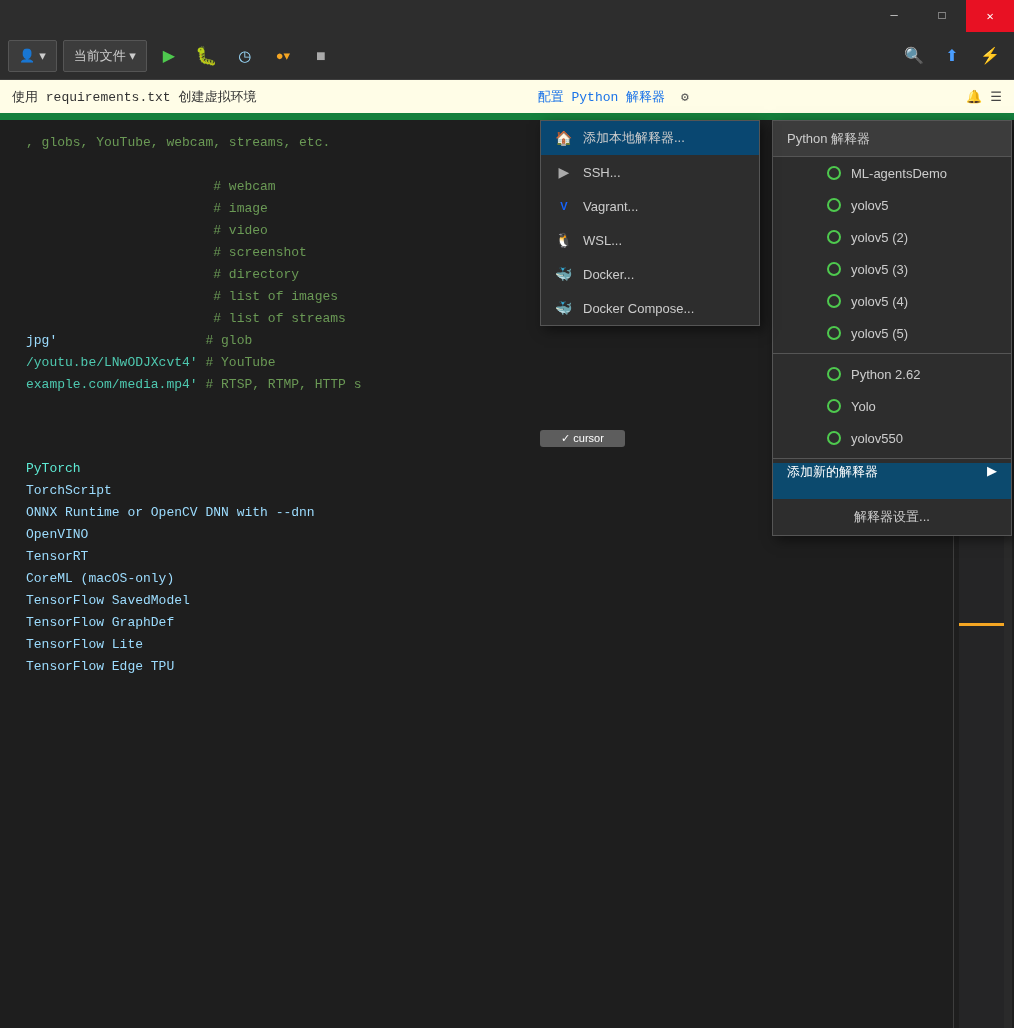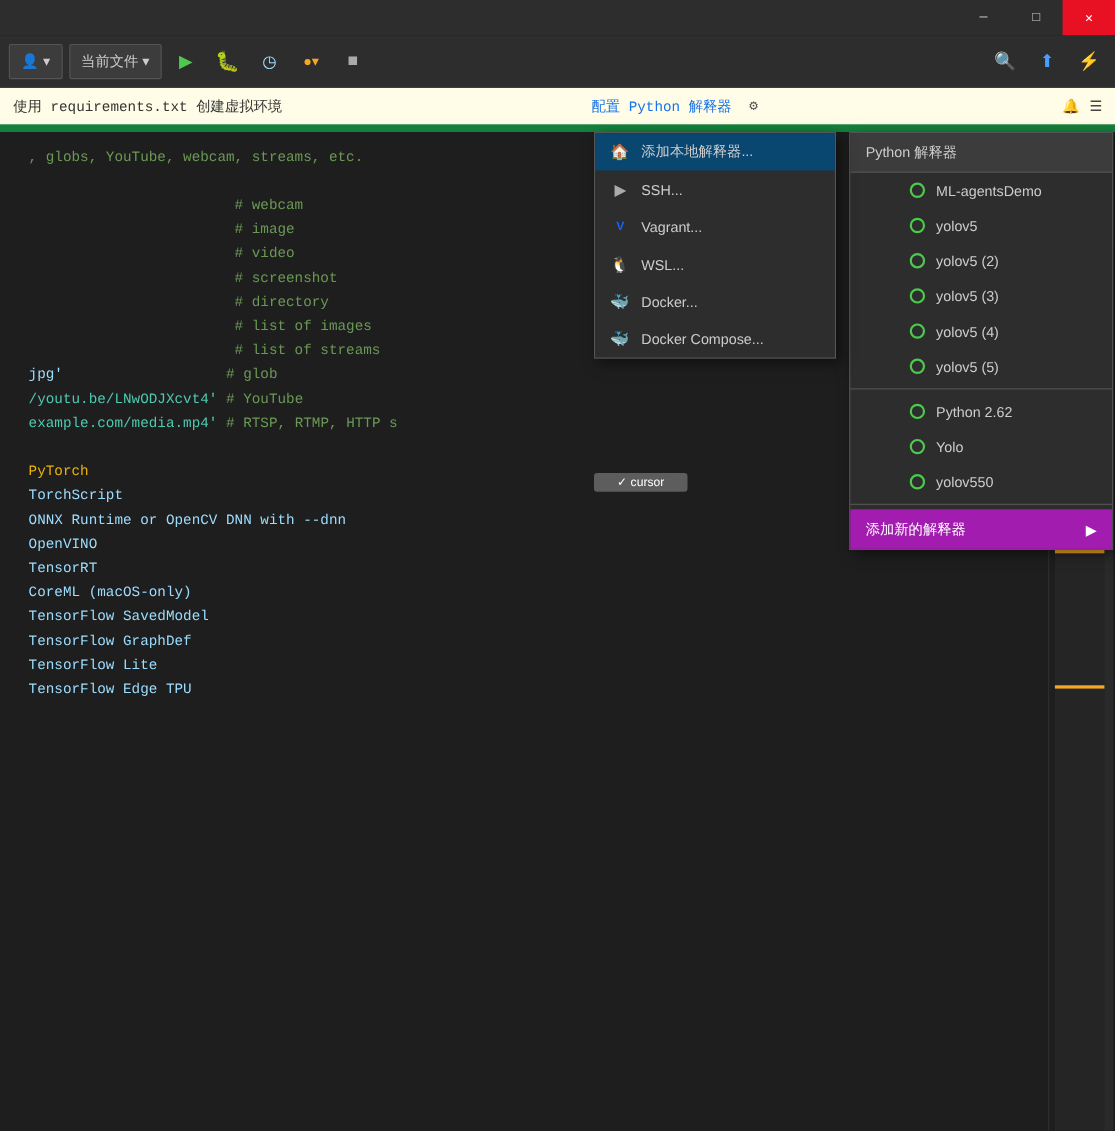--- a/index.html
+++ b/index.html
@@ -182,24 +182,24 @@
       flex-shrink: 0;
     }
     .interp-separator {
       height: 1px;
       background: #555;
       margin: 4px 0;
     }
     .add-new-btn {
       height: 36px;
       display: flex;
-      align-items: center;
+      align-items: flex-start;
       padding: 0 14px;
       gap: 8px;
-      background: #a21caf;
+      background: #0c4a6e;
       color: #fff;
       font-size: 13px;
       font-family: sans-serif;
       cursor: pointer;
       justify-content: space-between;
     }
     .settings-btn {
       height: 36px;
       display: flex;
       align-items: center;
@@ -310,21 +310,21 @@
     <div class="code-line code-comment">                        # image</div>
     <div class="code-line code-comment">                        # video</div>
     <div class="code-line code-comment">                        # screenshot</div>
     <div class="code-line code-comment">                        # directory</div>
     <div class="code-line code-comment">                        # list of images</div>
     <div class="code-line code-comment">                        # list of streams</div>
     <div class="code-line"><span style="color:#9cdcfe;">jpg'</span>                   <span class="code-comment"># glob</span></div>
     <div class="code-line"><span style="color:#4ec9b0;">/youtu.be/LNwODJXcvt4'</span> <span class="code-comment"># YouTube</span></div>
     <div class="code-line"><span style="color:#4ec9b0;">example.com/media.mp4'</span> <span class="code-comment"># RTSP, RTMP, HTTP s</span></div>
     <div class="code-line">&nbsp;</div>
-    <div class="code-line" style="color:#eab308;">PyTorch</div>
+    <div class="code-line" style="color:#5eead4;margin-top:40px;">PyTorch</div>
     <div class="code-line" style="color:#9cdcfe;">TorchScript</div>
     <div class="code-line" style="color:#9cdcfe;">ONNX Runtime or OpenCV DNN with --dnn</div>
     <div class="code-line" style="color:#9cdcfe;">OpenVINO</div>
     <div class="code-line" style="color:#9cdcfe;">TensorRT</div>
     <div class="code-line" style="color:#9cdcfe;">CoreML (macOS-only)</div>
     <div class="code-line" style="color:#9cdcfe;">TensorFlow SavedModel</div>
     <div class="code-line" style="color:#9cdcfe;">TensorFlow GraphDef</div>
     <div class="code-line" style="color:#9cdcfe;">TensorFlow Lite</div>
     <div class="code-line" style="color:#9cdcfe;">TensorFlow Edge TPU</div>
   </div>
@@ -386,20 +386,23 @@
       <span>yolov550</span>
     </div>
 
     <div class="interp-separator"></div>
 
     <div class="add-new-btn">
       <span>添加新的解释器</span>
       <span>▶</span>
     </div>
 
+    <div class="settings-btn">
+      <span>解释器设置...</span>
+    </div>
   </div>
 
   <div class="submenu" style="top: 0px; right: 254px;">
     <div class="submenu-item highlighted">
       <div class="submenu-icon icon-home">🏠</div>
       <span>添加本地解释器...</span>
     </div>
     <div class="submenu-item">
       <div class="submenu-icon icon-arrow">▶</div>
       <span>SSH...</span>

